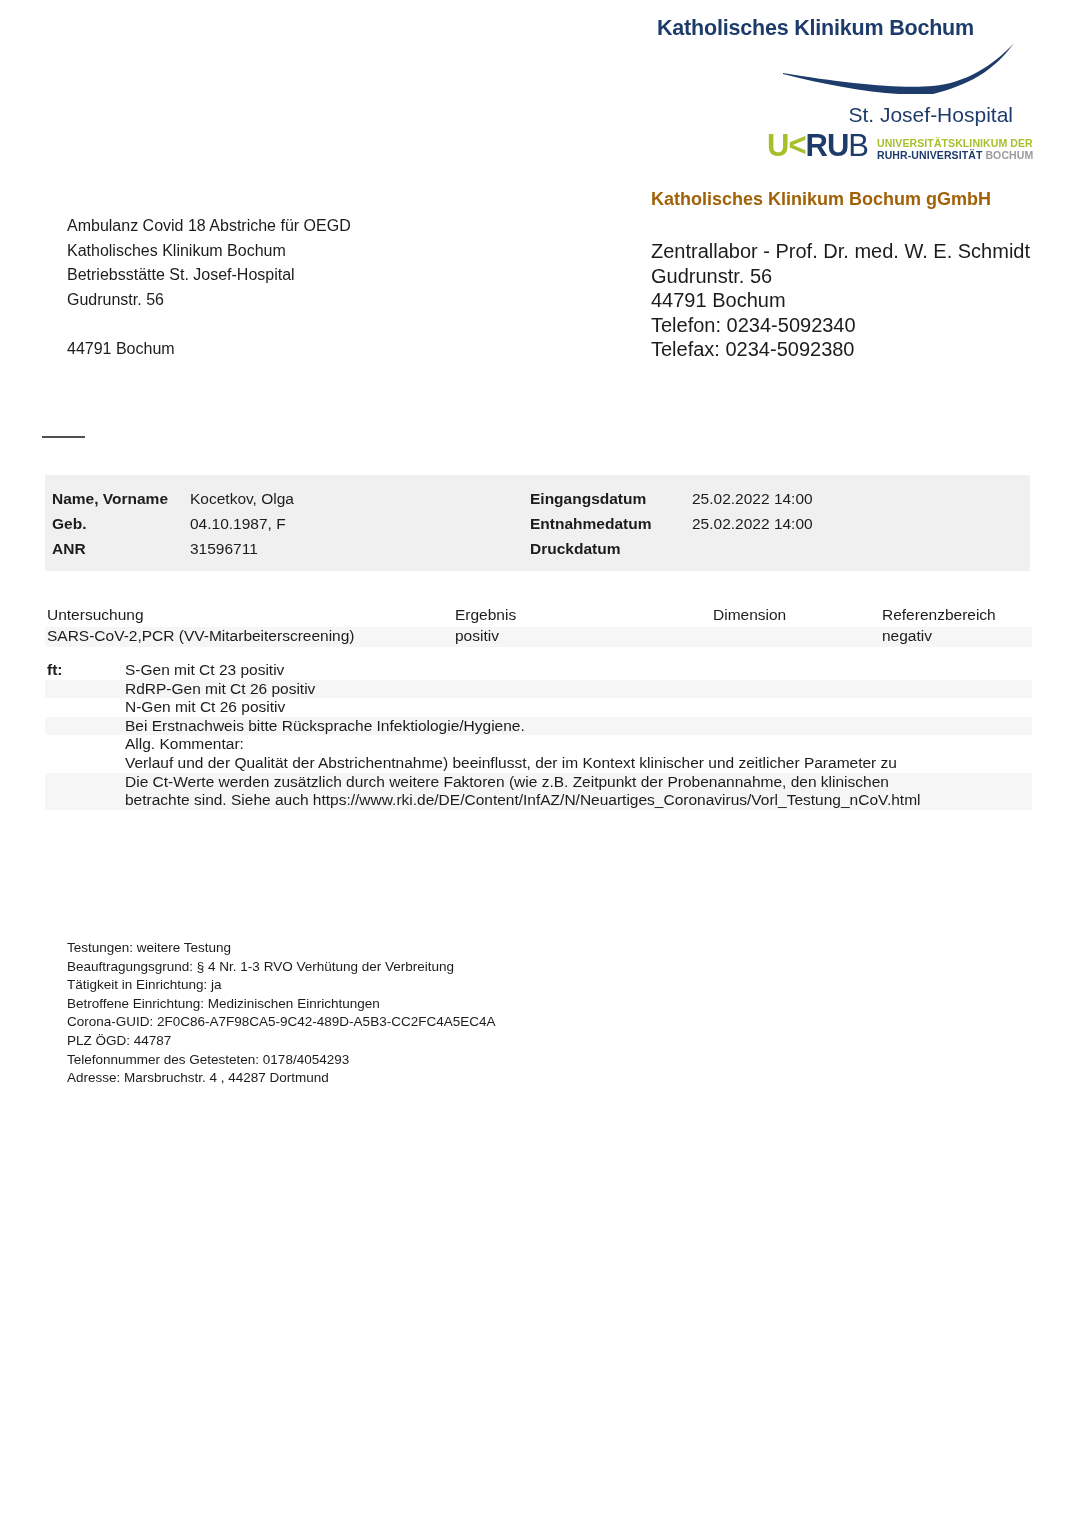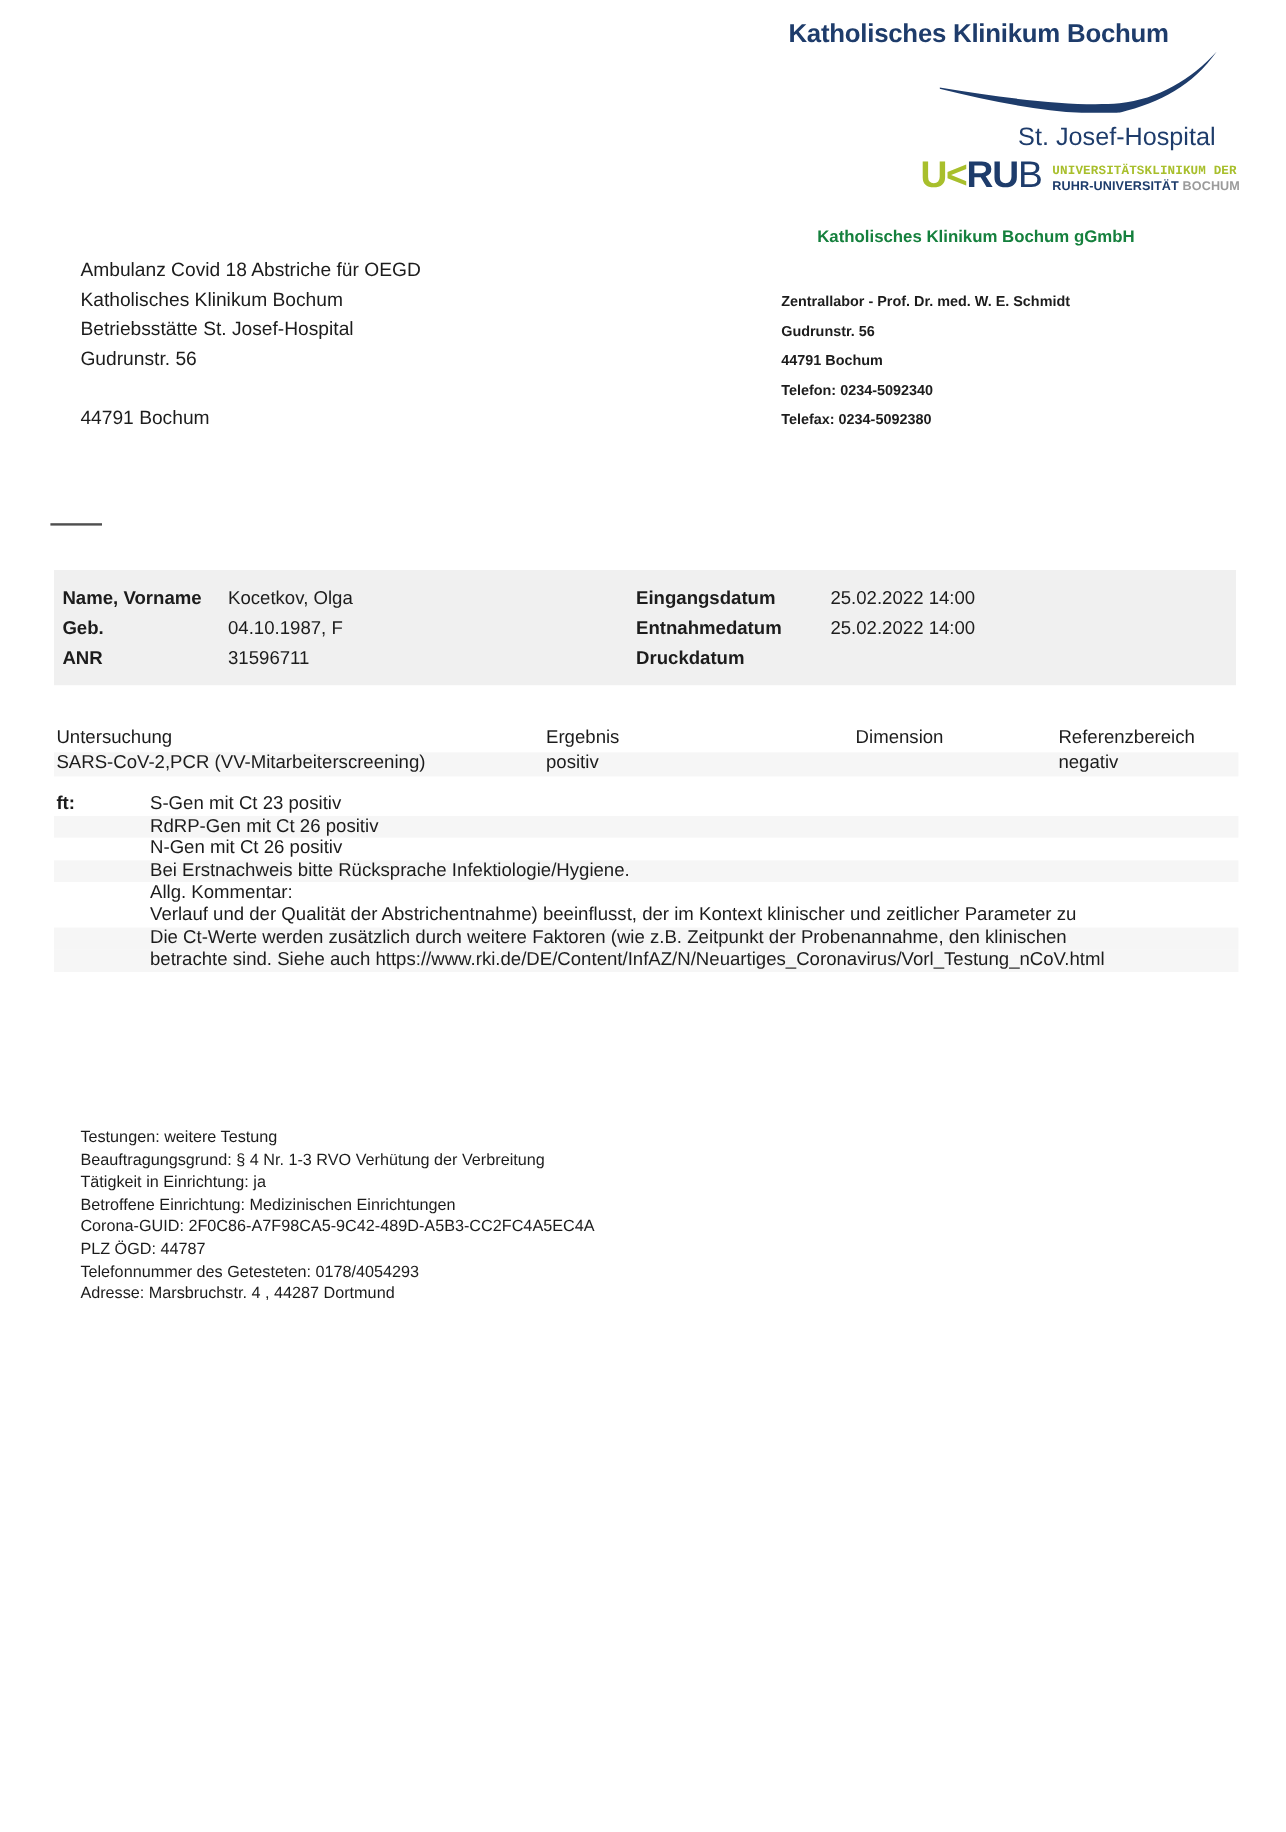--- a/index.html
+++ b/index.html
@@ -24,30 +24,30 @@
     text-align: right; font-size: 21px; font-weight: normal; color: #1e3c6b;
     white-space: nowrap;
   }
   .ukrub { position: absolute; left: 767px; top: 129px; display: flex; align-items: center; }
   .ukrub-word { font-size: 31px; line-height: 34px; letter-spacing: -1px; white-space: nowrap; }
   .ukrub-u { color: #a8bf2c; font-weight: 600; }
   .ukrub-k { color: #a8bf2c; font-weight: 700; display: inline-block; transform: scaleY(1.05); }
   .ukrub-ru { color: #1e3c6b; font-weight: 800; }
   .ukrub-b { color: #1e3c6b; font-weight: 300; }
   .ukrub-desc { margin-left: 9px; padding-top: 6px; }
-  .ukrub-line1 { font-size: 10.5px; font-weight: bold; color: #a8bf2c; letter-spacing: 0.1px; white-space: nowrap; font-family: Liberation Mono, monospace; }
+  .ukrub-line1 { font-size: 10.5px; font-weight: bold; color: #a8bf2c; letter-spacing: 0.1px; white-space: nowrap; }
   .ukrub-line2 { font-size: 10.5px; font-weight: bold; color: #1e3c6b; letter-spacing: 0.1px; white-space: nowrap; }
   .ukrub-bochum { color: #9b9b9b; font-weight: bold; }
   
   .sender-title {
-    position: absolute; left: 681px; top: 189px;
-    font-size: 14px; font-weight: bold; color: #15803d; white-space: nowrap;
+    position: absolute; left: 651px; top: 189px;
+    font-size: 18px; font-weight: bold; color: #a16207; white-space: nowrap;
   }
   .recipient-block { position: absolute; left: 67px; top: 214px; font-size: 16px; }
-  .sender-block  { position: absolute; left: 651px; top: 239px; font-size: 12px; font-weight: bold; }
+  .sender-block  { position: absolute; left: 651px; top: 239px; font-size: 20px; }
   .addr-line { height: 24.6px; line-height: 24.6px; white-space: nowrap; }
   
   .fold-mark { position: absolute; left: 42px; top: 436px; width: 43px; height: 2px; background: #4f4f4f; }
   
   .patient-box {
     position: absolute; left: 45px; top: 475px; width: 985px; height: 96px;
     background: #f0f0f0; padding-top: 11px;
   }
   .pbox-row { display: flex; height: 25px; line-height: 25px; font-size: 15.5px; }
   .pbox-label-l { width: 138px; margin-left: 7px; font-weight: bold; }

